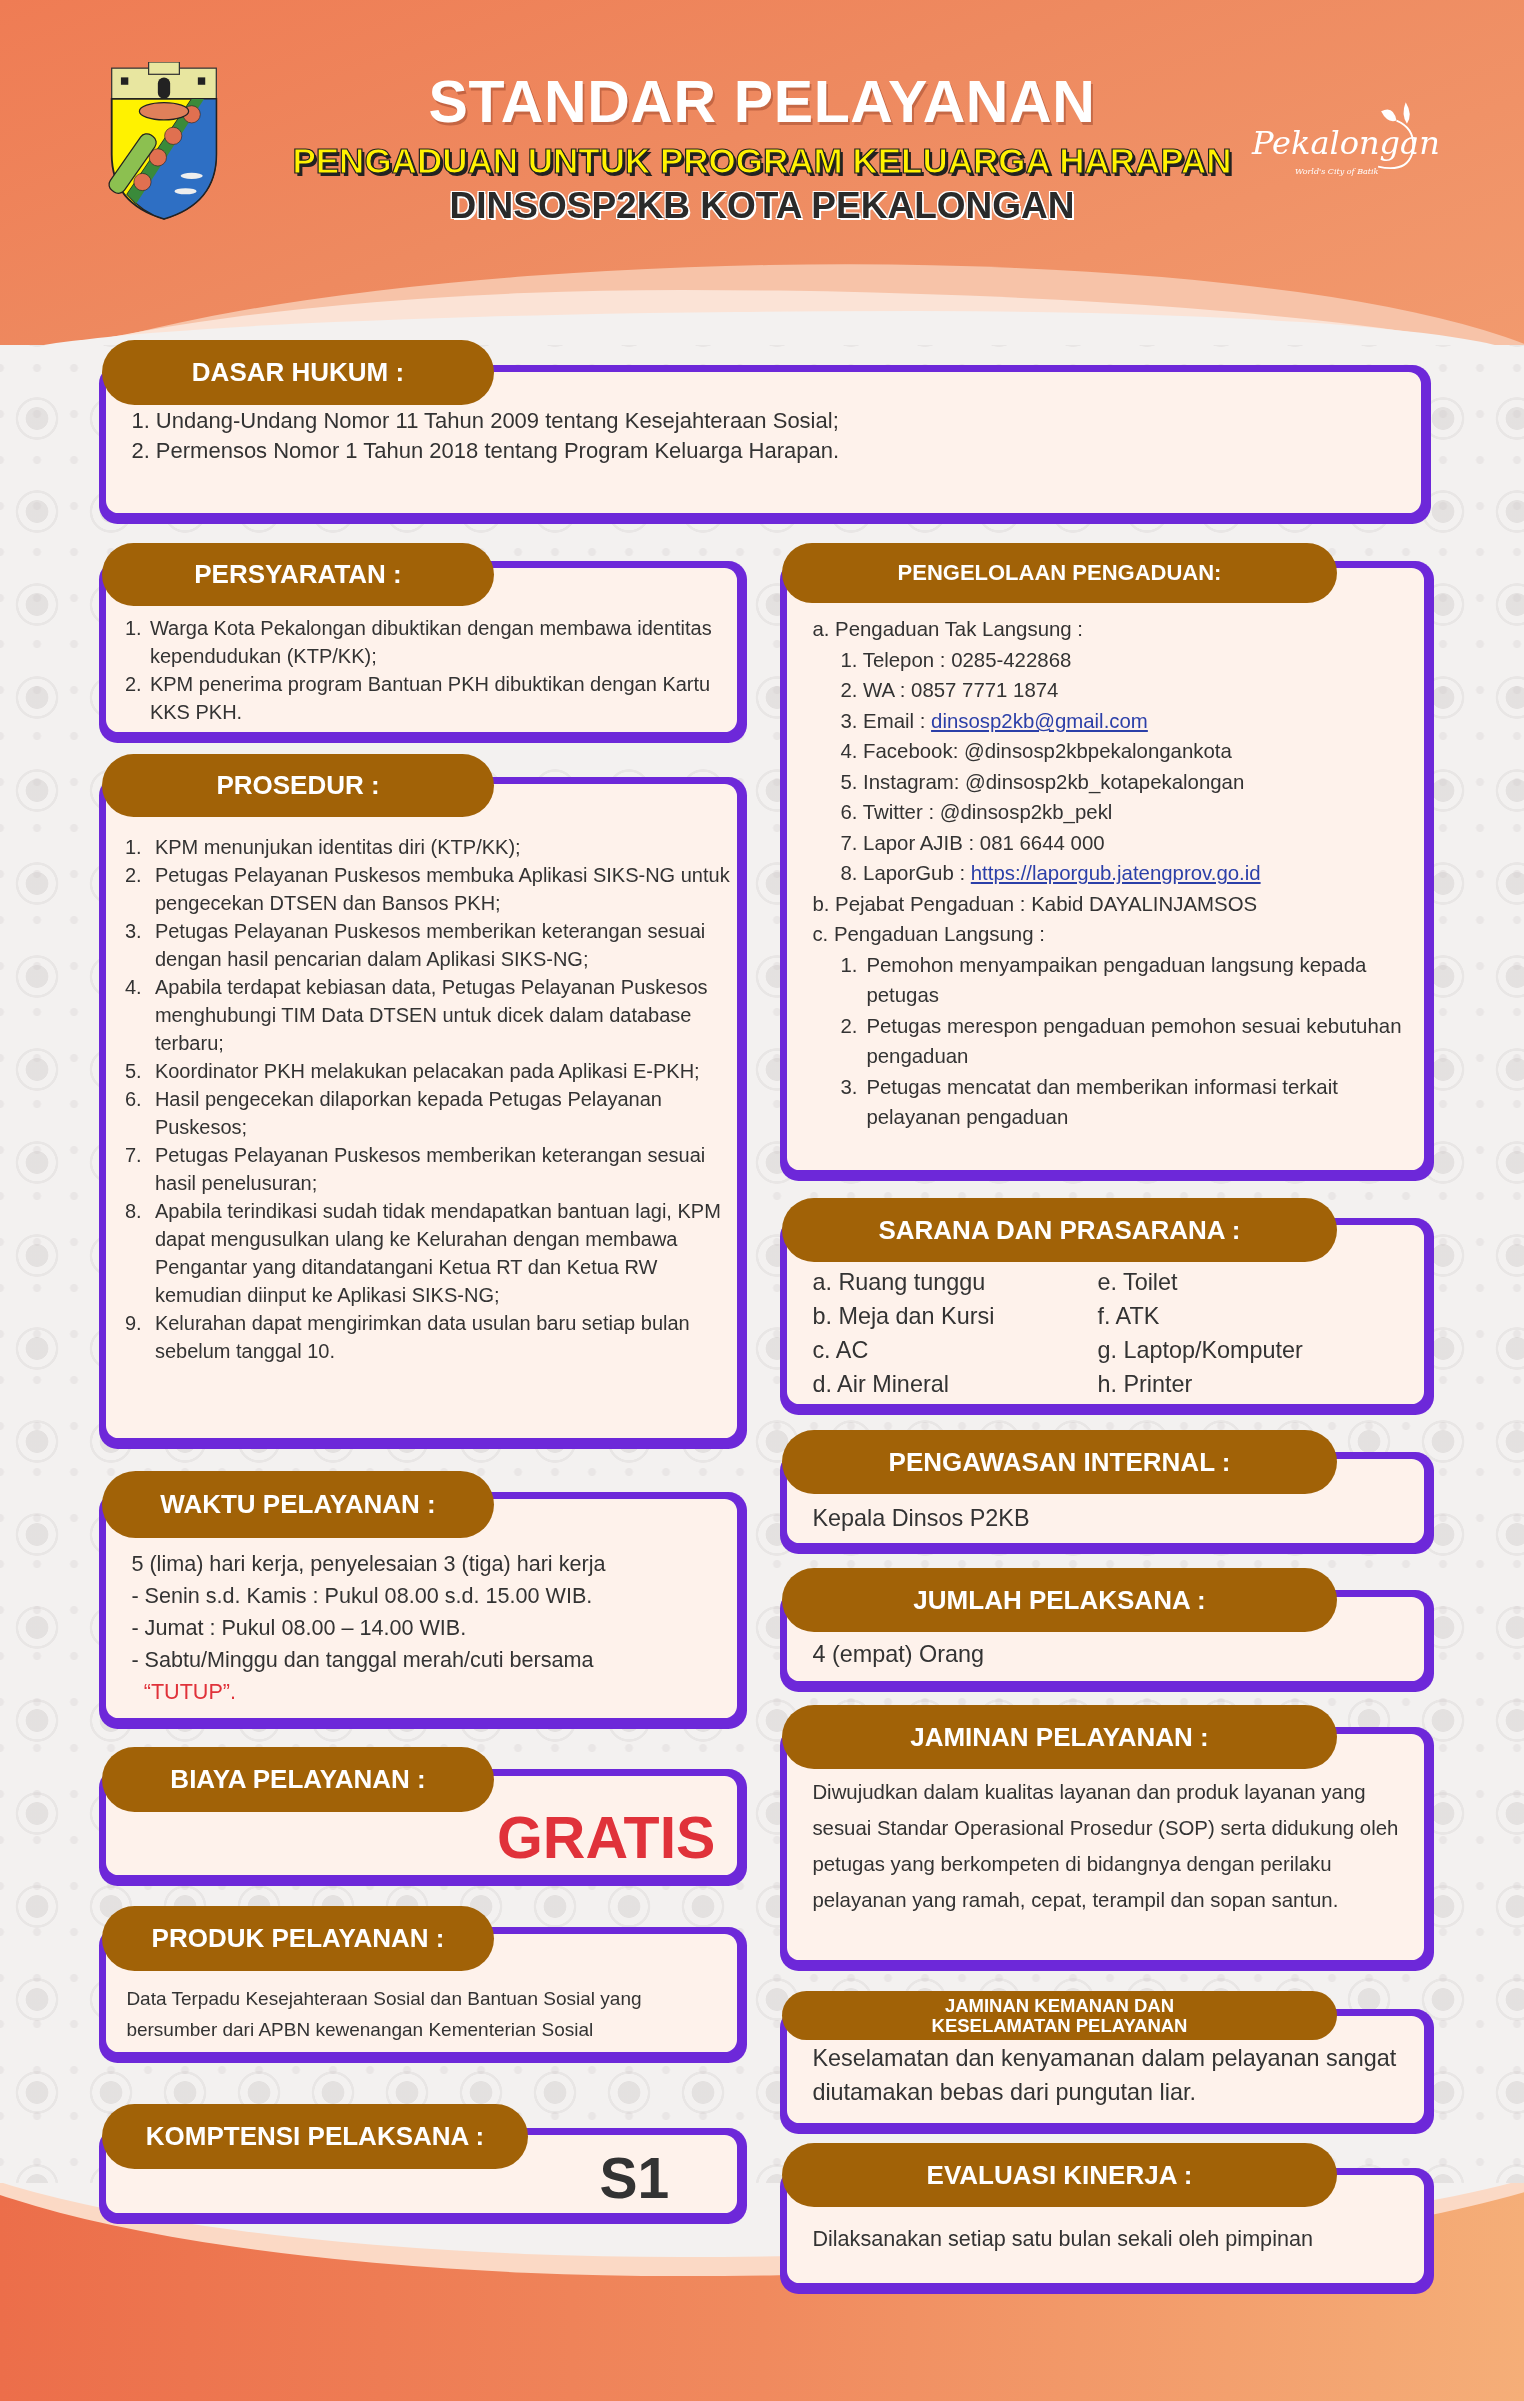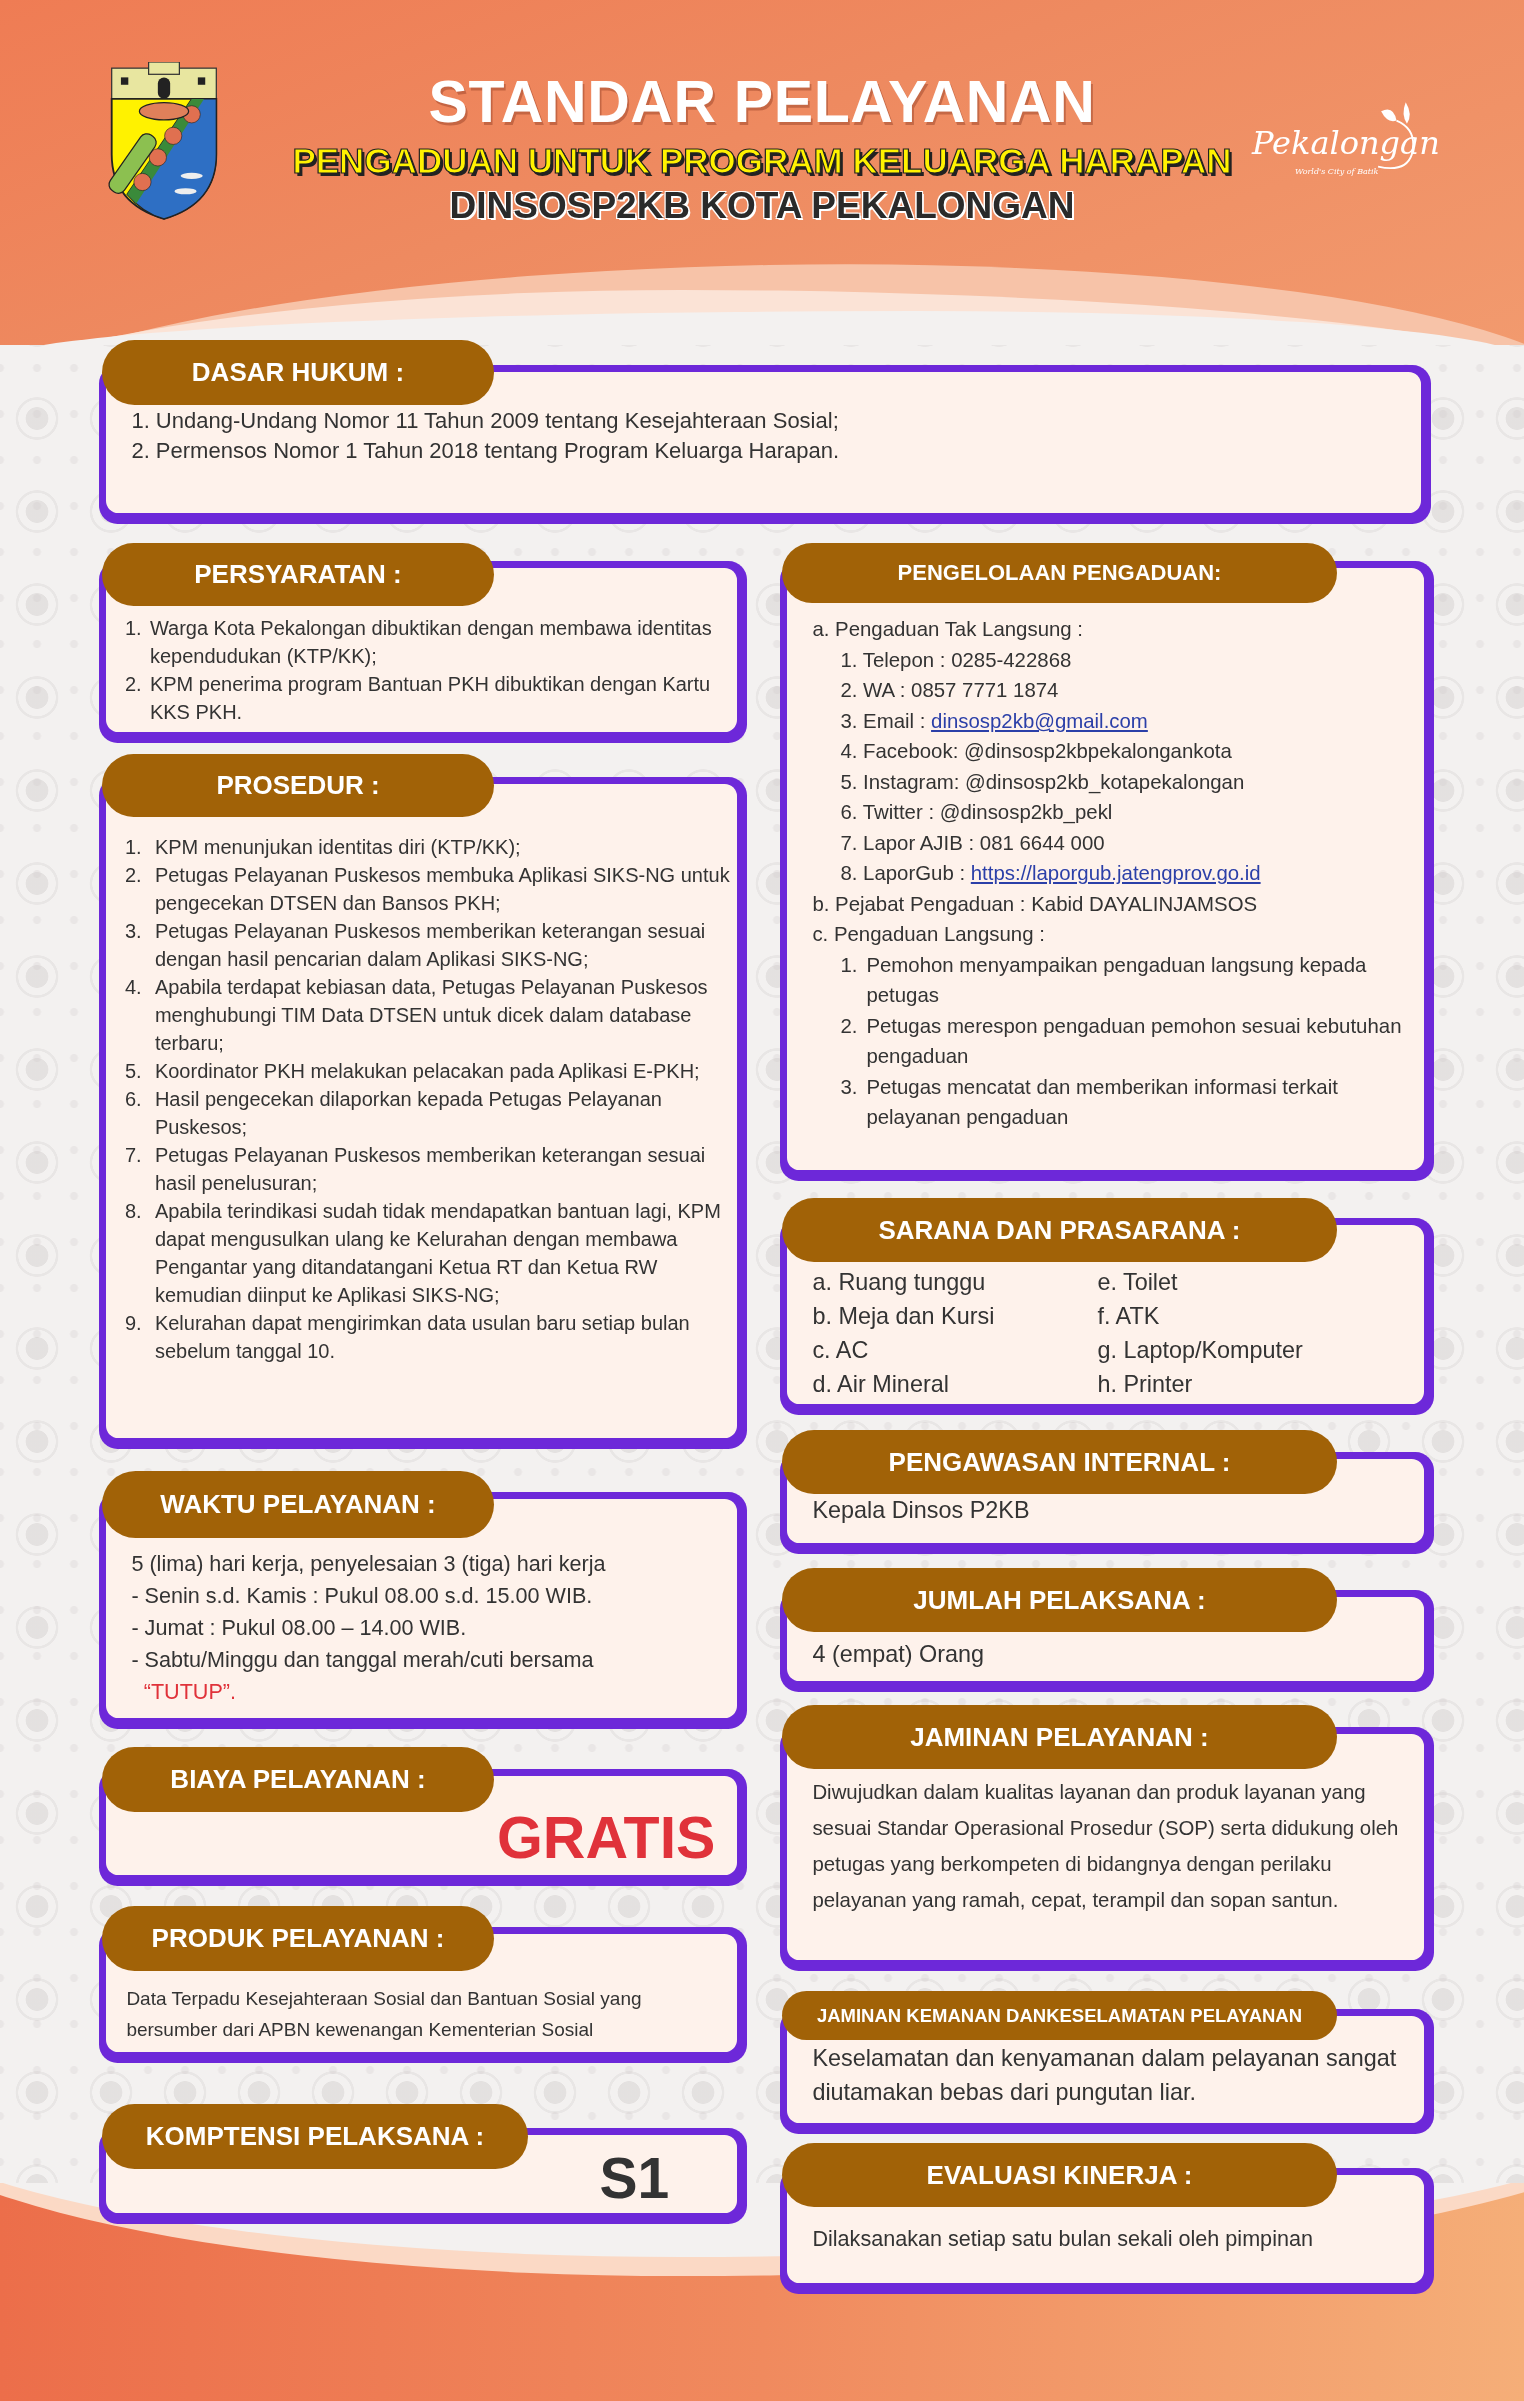--- a/index.html
+++ b/index.html
@@ -314,21 +314,21 @@
         <div>d. Air Mineral</div>
       </div>
     </div>
   </div>
   <div class="tab" style="left:782px;top:1198px;width:555px;height:64px;font-size:26px;">SARANA DAN PRASARANA :</div>
 </section>
 
 <section>
   <div class="card" style="left:780px;top:1452px;width:654px;height:102px;">
     <div class="card-inner">
-      <div class="content" style="left:25px;top:36px;font-size:23.4px;text-align:center;">Kepala Dinsos P2KB</div>
+      <div class="content" style="left:25px;top:44px;font-size:23.4px;text-align:center;">Kepala Dinsos P2KB</div>
     </div>
   </div>
   <div class="tab" style="left:782px;top:1430px;width:555px;height:64px;font-size:26px;">PENGAWASAN INTERNAL :</div>
 </section>
 
 <section>
   <div class="card" style="left:780px;top:1590px;width:654px;height:102px;">
     <div class="card-inner">
       <div class="content" style="left:25px;top:42px;font-size:23.4px;">4  (empat) Orang</div>
     </div>
@@ -344,21 +344,21 @@
   </div>
   <div class="tab" style="left:782px;top:1705px;width:555px;height:64px;font-size:26px;">JAMINAN PELAYANAN :</div>
 </section>
 
 <section>
   <div class="card" style="left:780px;top:2009px;width:654px;height:125px;">
     <div class="card-inner">
       <div class="content" style="left:25px;top:25px;width:611px;font-size:23.4px;line-height:34px;">Keselamatan dan kenyamanan dalam pelayanan sangat diutamakan bebas dari pungutan liar.</div>
     </div>
   </div>
-  <div class="tab" style="left:782px;top:1991px;width:555px;height:49px;font-size:18.5px;flex-direction:row;line-height:20px;">
+  <div class="tab" style="left:782px;top:1991px;width:555px;height:49px;font-size:18.5px;flex-direction:column;line-height:20px;">
     <span>JAMINAN KEMANAN DAN</span>
     <span>KESELAMATAN PELAYANAN</span>
   </div>
 </section>
 
 <section>
   <div class="card" style="left:780px;top:2168px;width:654px;height:126px;">
     <div class="card-inner">
       <div class="content" style="left:25px;top:48px;font-size:21.6px;">Dilaksanakan setiap satu bulan sekali oleh pimpinan</div>
     </div>

